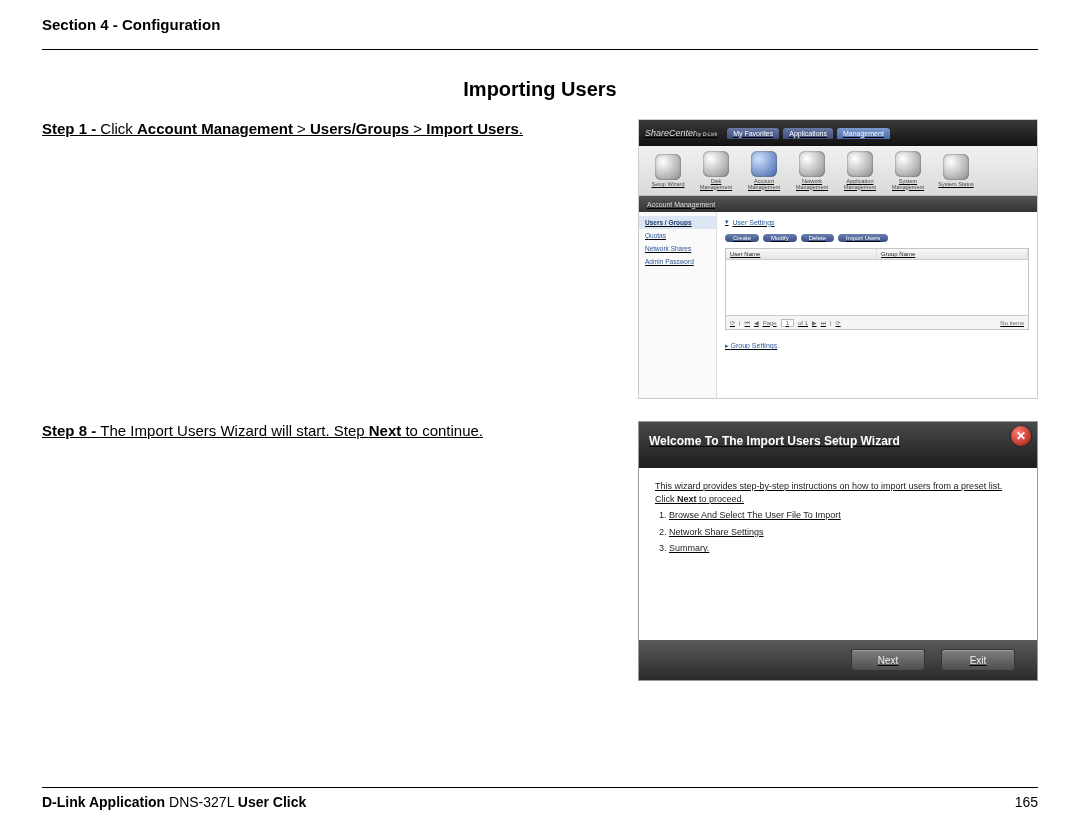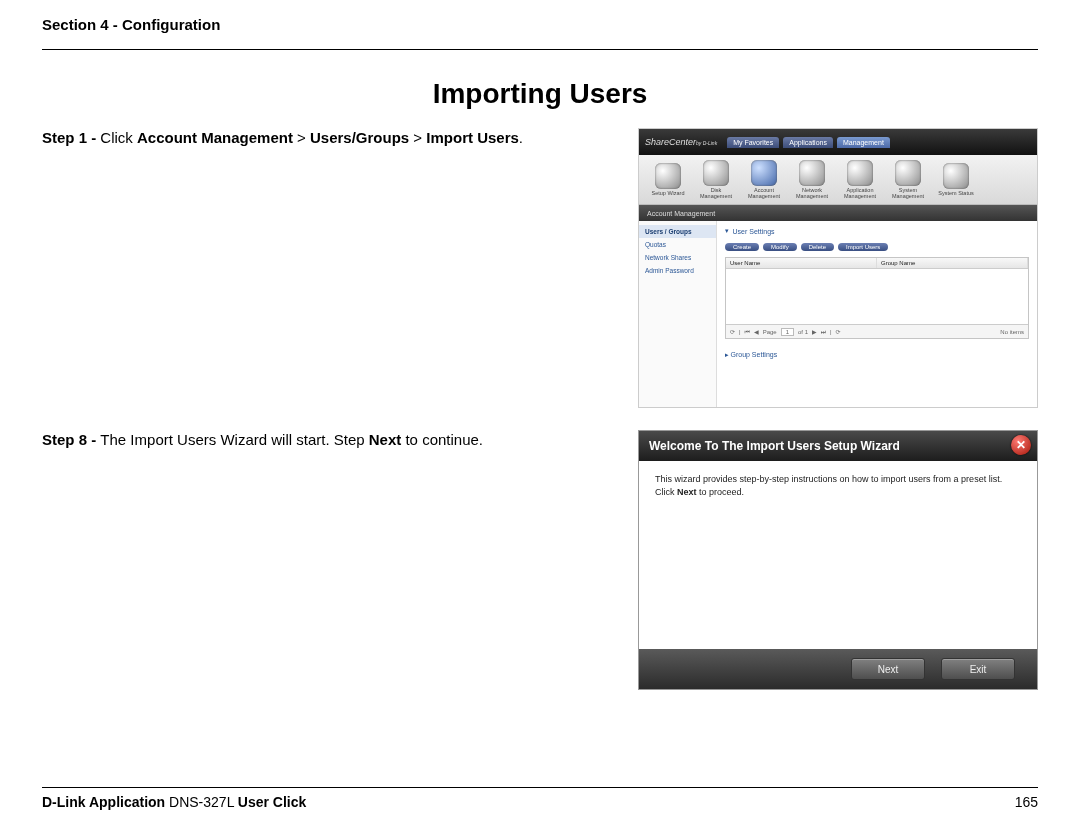--- a/index.html
+++ b/index.html
@@ -14,28 +14,29 @@
   }
   .section-hdr {
     font-weight: 700;
     font-size: 15px;
     padding-bottom: 16px;
     border-bottom: 1.5px solid #000;
     margin-bottom: 28px;
   }
   .page-title {
     text-align: center;
-    font-size: 28px;
+    font-size: 20px;
     font-weight: 700;
     margin-bottom: 18px;
   }
   .row {
     display: flex;
     align-items: flex-start;
     margin-bottom: 22px;
+    text-decoration: underline;
   }
   .row .txt { flex: 1; font-size: 15px; line-height: 1.35; }
   .row .txt b, .row .txt strong { font-weight: 700; }
   .row .shot { flex: 0 0 auto; }
   
   .s1 {
     width: 400px; height: 280px;
     border: 1px solid #ccc;
     background: #f6f6f6;
     font-size: 8px;
@@ -90,23 +91,23 @@
   .s1-groups { margin-top:8px; font-size:7px; color:#2b5796;}
   .s1-groups::before{content:"▸ "; }
   
   .s2 {
     width: 400px; height: 260px;
     border: 1px solid #999; background:#fff;
     display:flex; flex-direction:column;
     font-size:10px;
   }
   .s2-titlebar {
-    height:30px; background:linear-gradient(#4a4a4a,#1d1d1d);
+    height:46px; background:linear-gradient(#4a4a4a,#1d1d1d);
     color:#fff; font-weight:700; font-size:12px;
-    display:flex; align-items:center; padding:0 10px; position:relative;
+    display:flex; padding:12px 10px; position:relative;
   }
   .s2-close {
     position:absolute; right:6px; top:4px;
     width:20px; height:20px; border-radius:50%;
     background: radial-gradient(circle at 35% 30%, #ff7a73, #a51508);
     color:#fff; display:flex; align-items:center; justify-content:center;
     font-size:12px; font-weight:700;
     box-shadow: 0 0 2px #000;
   }
   .s2-body { flex:1; padding:12px 16px; color:#222; font-size:9px; line-height:1.4;}
@@ -233,20 +234,25 @@
     <div class="s2-titlebar">
       <span>Welcome To The Import Users Setup Wizard</span>
       <div class="s2-close">
         <span>✕</span>
       </div>
     </div>
     <div class="s2-body">
       <div class="s2-intro">
         <span>This wizard provides step-by-step instructions on how to import users from a preset list. Click </span><b>Next</b><span> to proceed.</span>
       </div>
+      <ol>
+        <li>Browse And Select The User File To Import</li>
+        <li>Network Share Settings</li>
+        <li>Summary.</li>
+      </ol>
     </div>
     <div class="s2-footer">
       <div class="s2-btn">Next</div>
       <div class="s2-btn">Exit</div>
     </div>
   </div>
 </div>
 
 <div class="page-footer">
   <div class="left">

